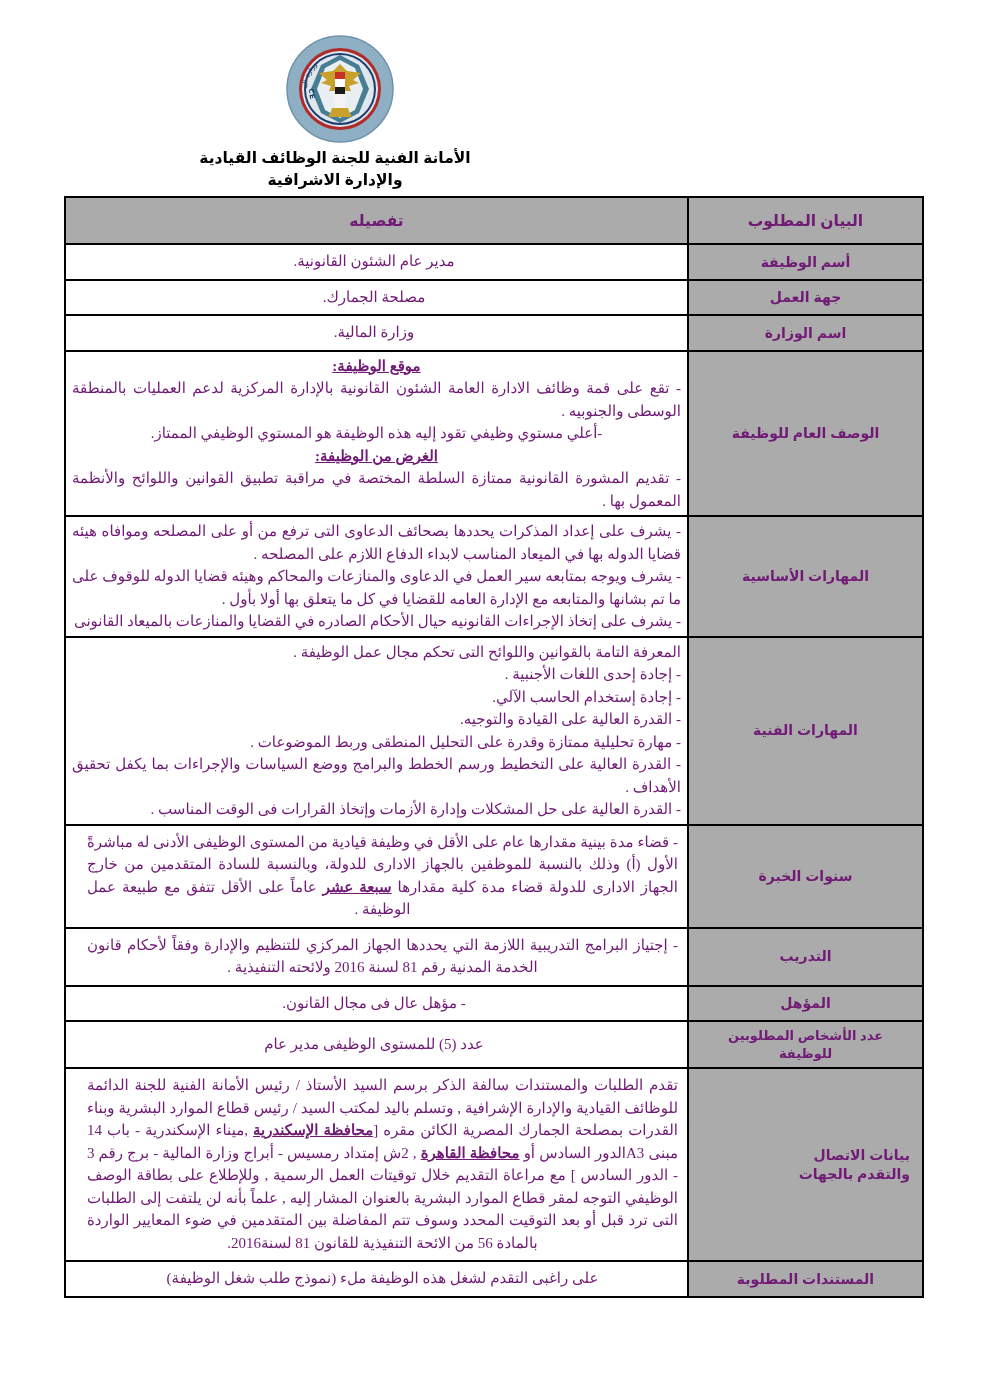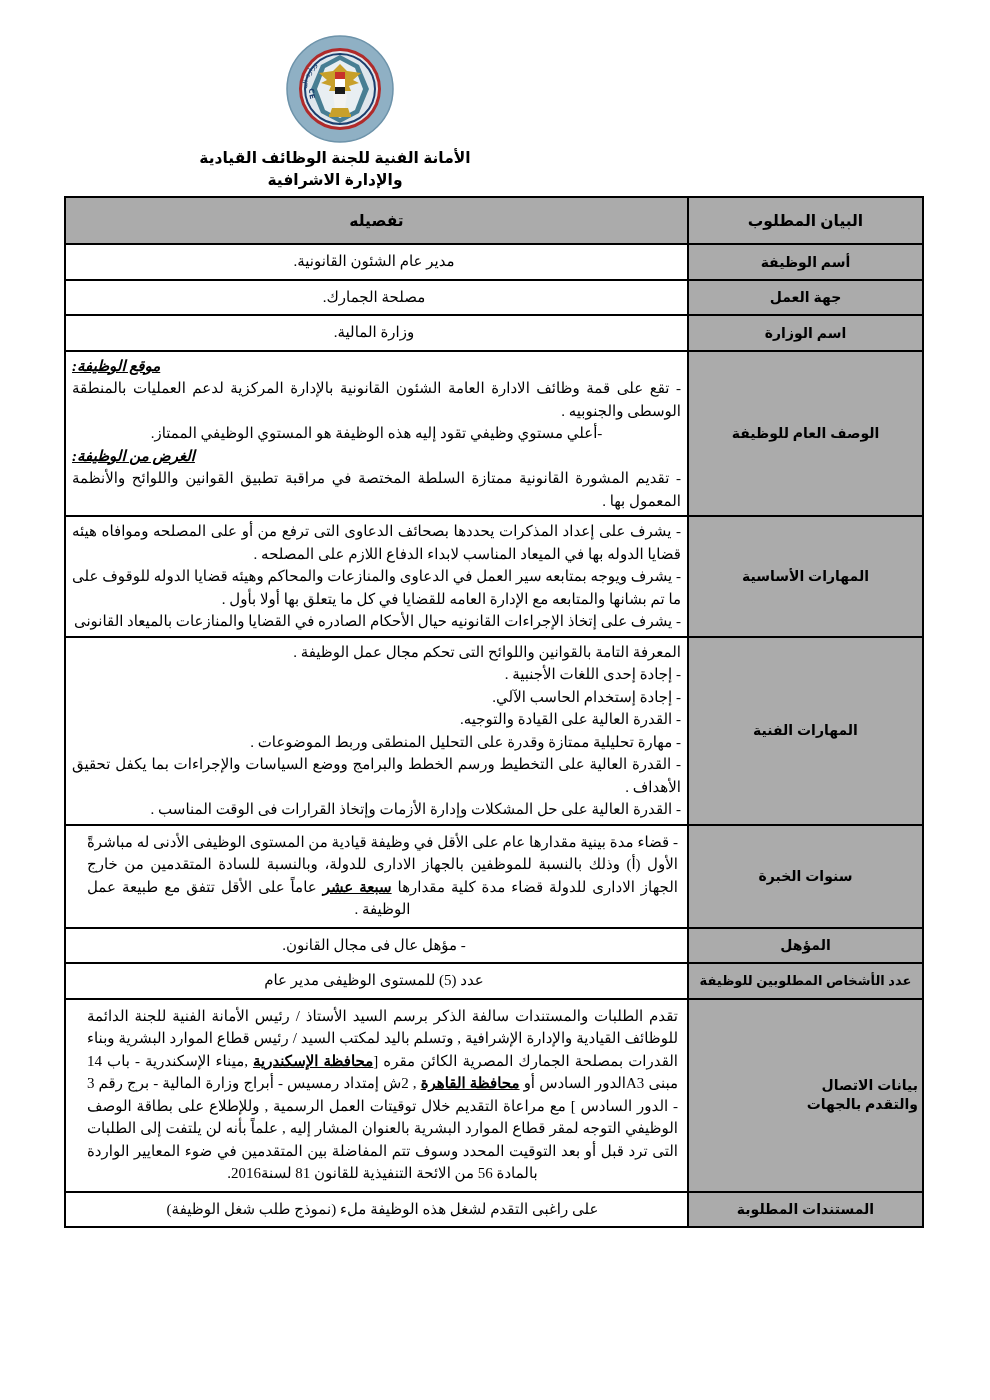--- a/index.html
+++ b/index.html
@@ -69,33 +69,33 @@
     border-collapse: collapse;
     table-layout: fixed;
     border: 2.5px solid #000;
   }
   .doc-table td {
     border: 2.5px solid #000;
     padding: 3px 6px;
     vertical-align: middle;
     font-size: 14.5px;
     line-height: 1.5;
-    color: #000000;
+    color: #701a75;
   }
   col.c-label { width: 235px; }
   col.c-value { width: 623px; }
 
   td.label {
     background: #ababab;
     text-align: center;
     font-family: "Liberation Sans", "DejaVu Sans", sans-serif;
     font-weight: bold;
     font-size: 14px;
     line-height: 1.35;
-    padding: 5px 4px;
+    padding: 5px 12px;
     margin-left: 16px;
   }
   td.value {
     background: #ffffff;
     text-align: right;
     font-family: "Liberation Serif", "DejaVu Serif", serif;
     font-size: 15px;
   }
   td.header-cell {
     background: #ababab;
@@ -115,22 +115,21 @@
     padding: 5px 9px 6px 21px;
   }
   .vline {
     display: block;
   }
   .vline.ctr { text-align: right; }
   .uhead {
     font-weight: bold;
     text-decoration: underline;
     display: block;
-    text-align: left;
-    font-style: italic;
+    text-align: center;
   }
   .bu { font-weight: bold; text-decoration: underline; }
   .blk {
     text-align: justify;
     text-align-last: right;
   }
   .blk.lastctr { text-align-last: center; }
   td.label.tight {
     font-size: 13px;
     letter-spacing: -0.2px;
@@ -238,20 +237,24 @@
           <span class="vline blk">- القدرة العالية على التخطيط ورسم الخطط والبرامج ووضع السياسات والإجراءات بما يكفل تحقيق الأهداف .</span>
           <span class="vline ctr">- القدرة العالية على حل المشكلات وإدارة الأزمات وإتخاذ القرارات فى الوقت المناسب .</span>
         </td>
       </tr>
 
       <tr>
         <td class="label">سنوات الخبرة</td>
         <td class="value just"><span>- قضاء مدة بينية مقدارها عام على الأقل في وظيفة قيادية من المستوى الوظيفى الأدنى له مباشرةً الأول (أ) وذلك بالنسبة للموظفين بالجهاز الادارى للدولة، وبالنسبة للسادة المتقدمين من خارج الجهاز الادارى للدولة قضاء مدة كلية مقدارها </span><span class="bu">سبعة عشر</span><span> عاماً على الأقل تتفق مع طبيعة عمل الوظيفة .</span></td>
       </tr>
 
+      <tr>
+        <td class="label">التدريب</td>
+        <td class="value just">- إجتياز البرامج التدريبية اللازمة التي يحددها الجهاز المركزي للتنظيم والإدارة وفقاً لأحكام قانون الخدمة المدنية رقم 81 لسنة 2016 ولائحته التنفيذية .</td>
+      </tr>
 
       <tr>
         <td class="label">المؤهل</td>
         <td class="value single">- مؤهل عال فى مجال القانون.</td>
       </tr>
 
       <tr>
         <td class="label tight">عدد الأشخاص المطلوبين للوظيفة</td>
         <td class="value single">عدد (5) للمستوى الوظيفى مدير عام</td>
       </tr>

